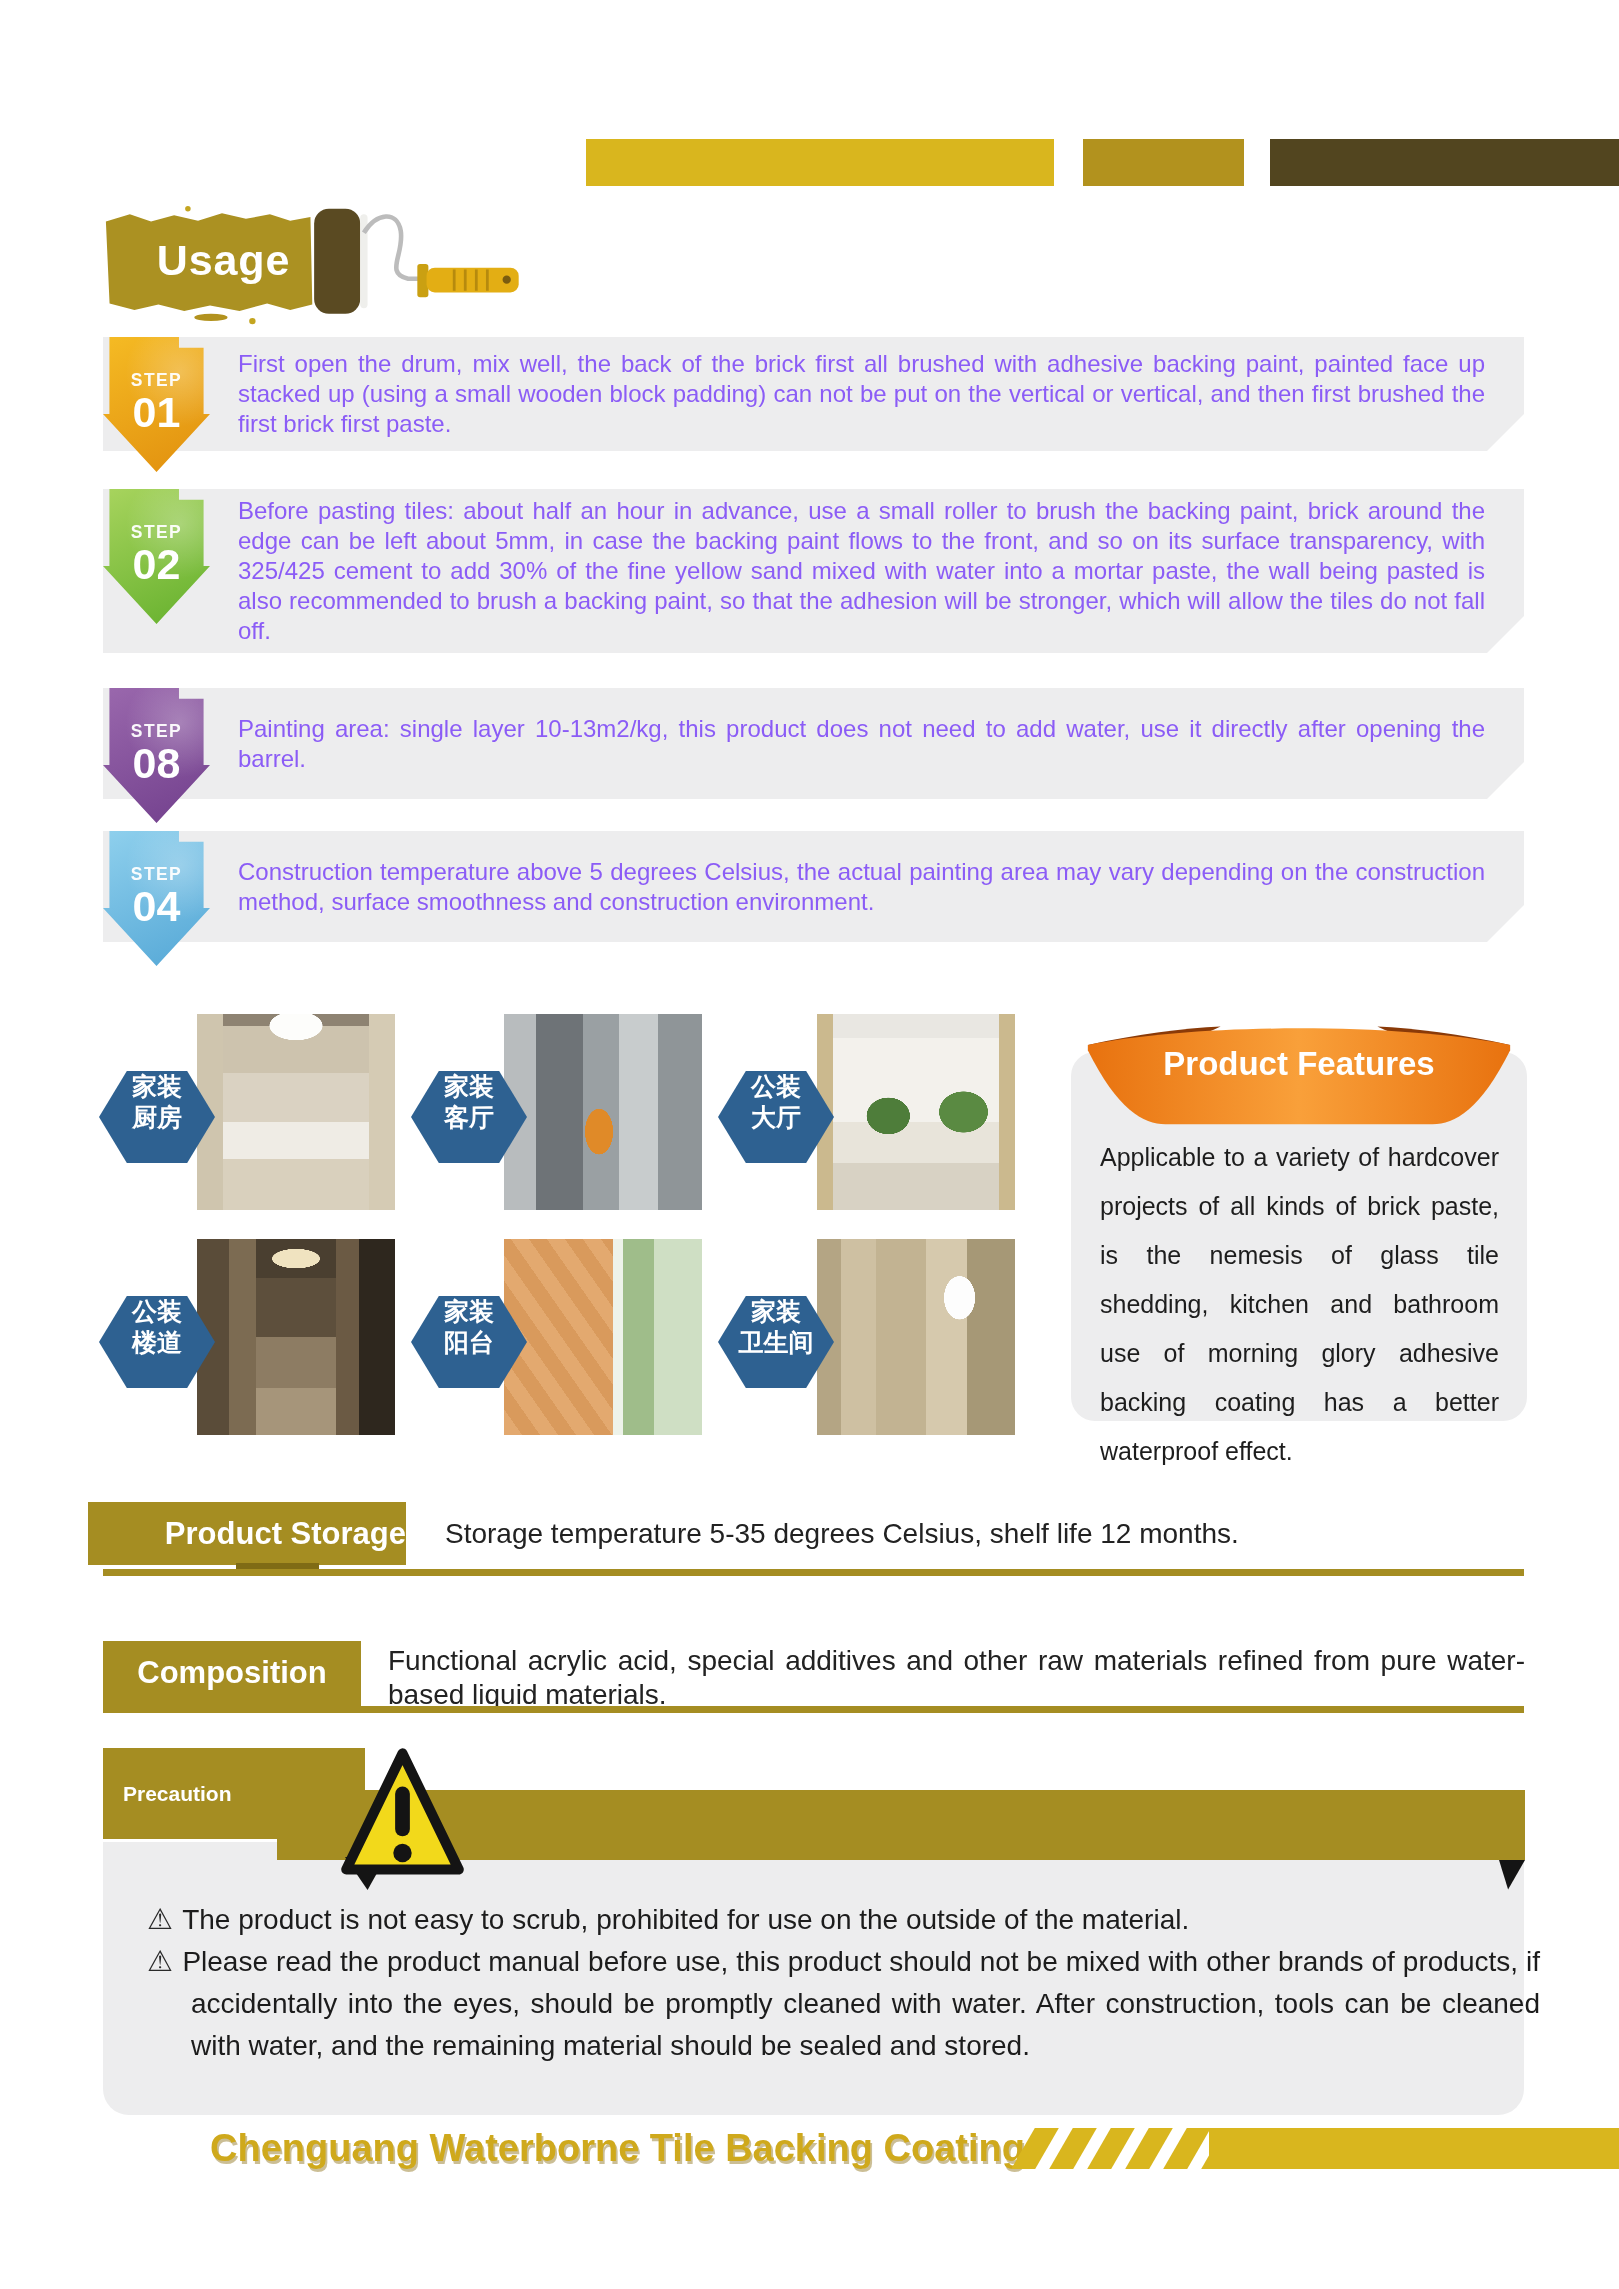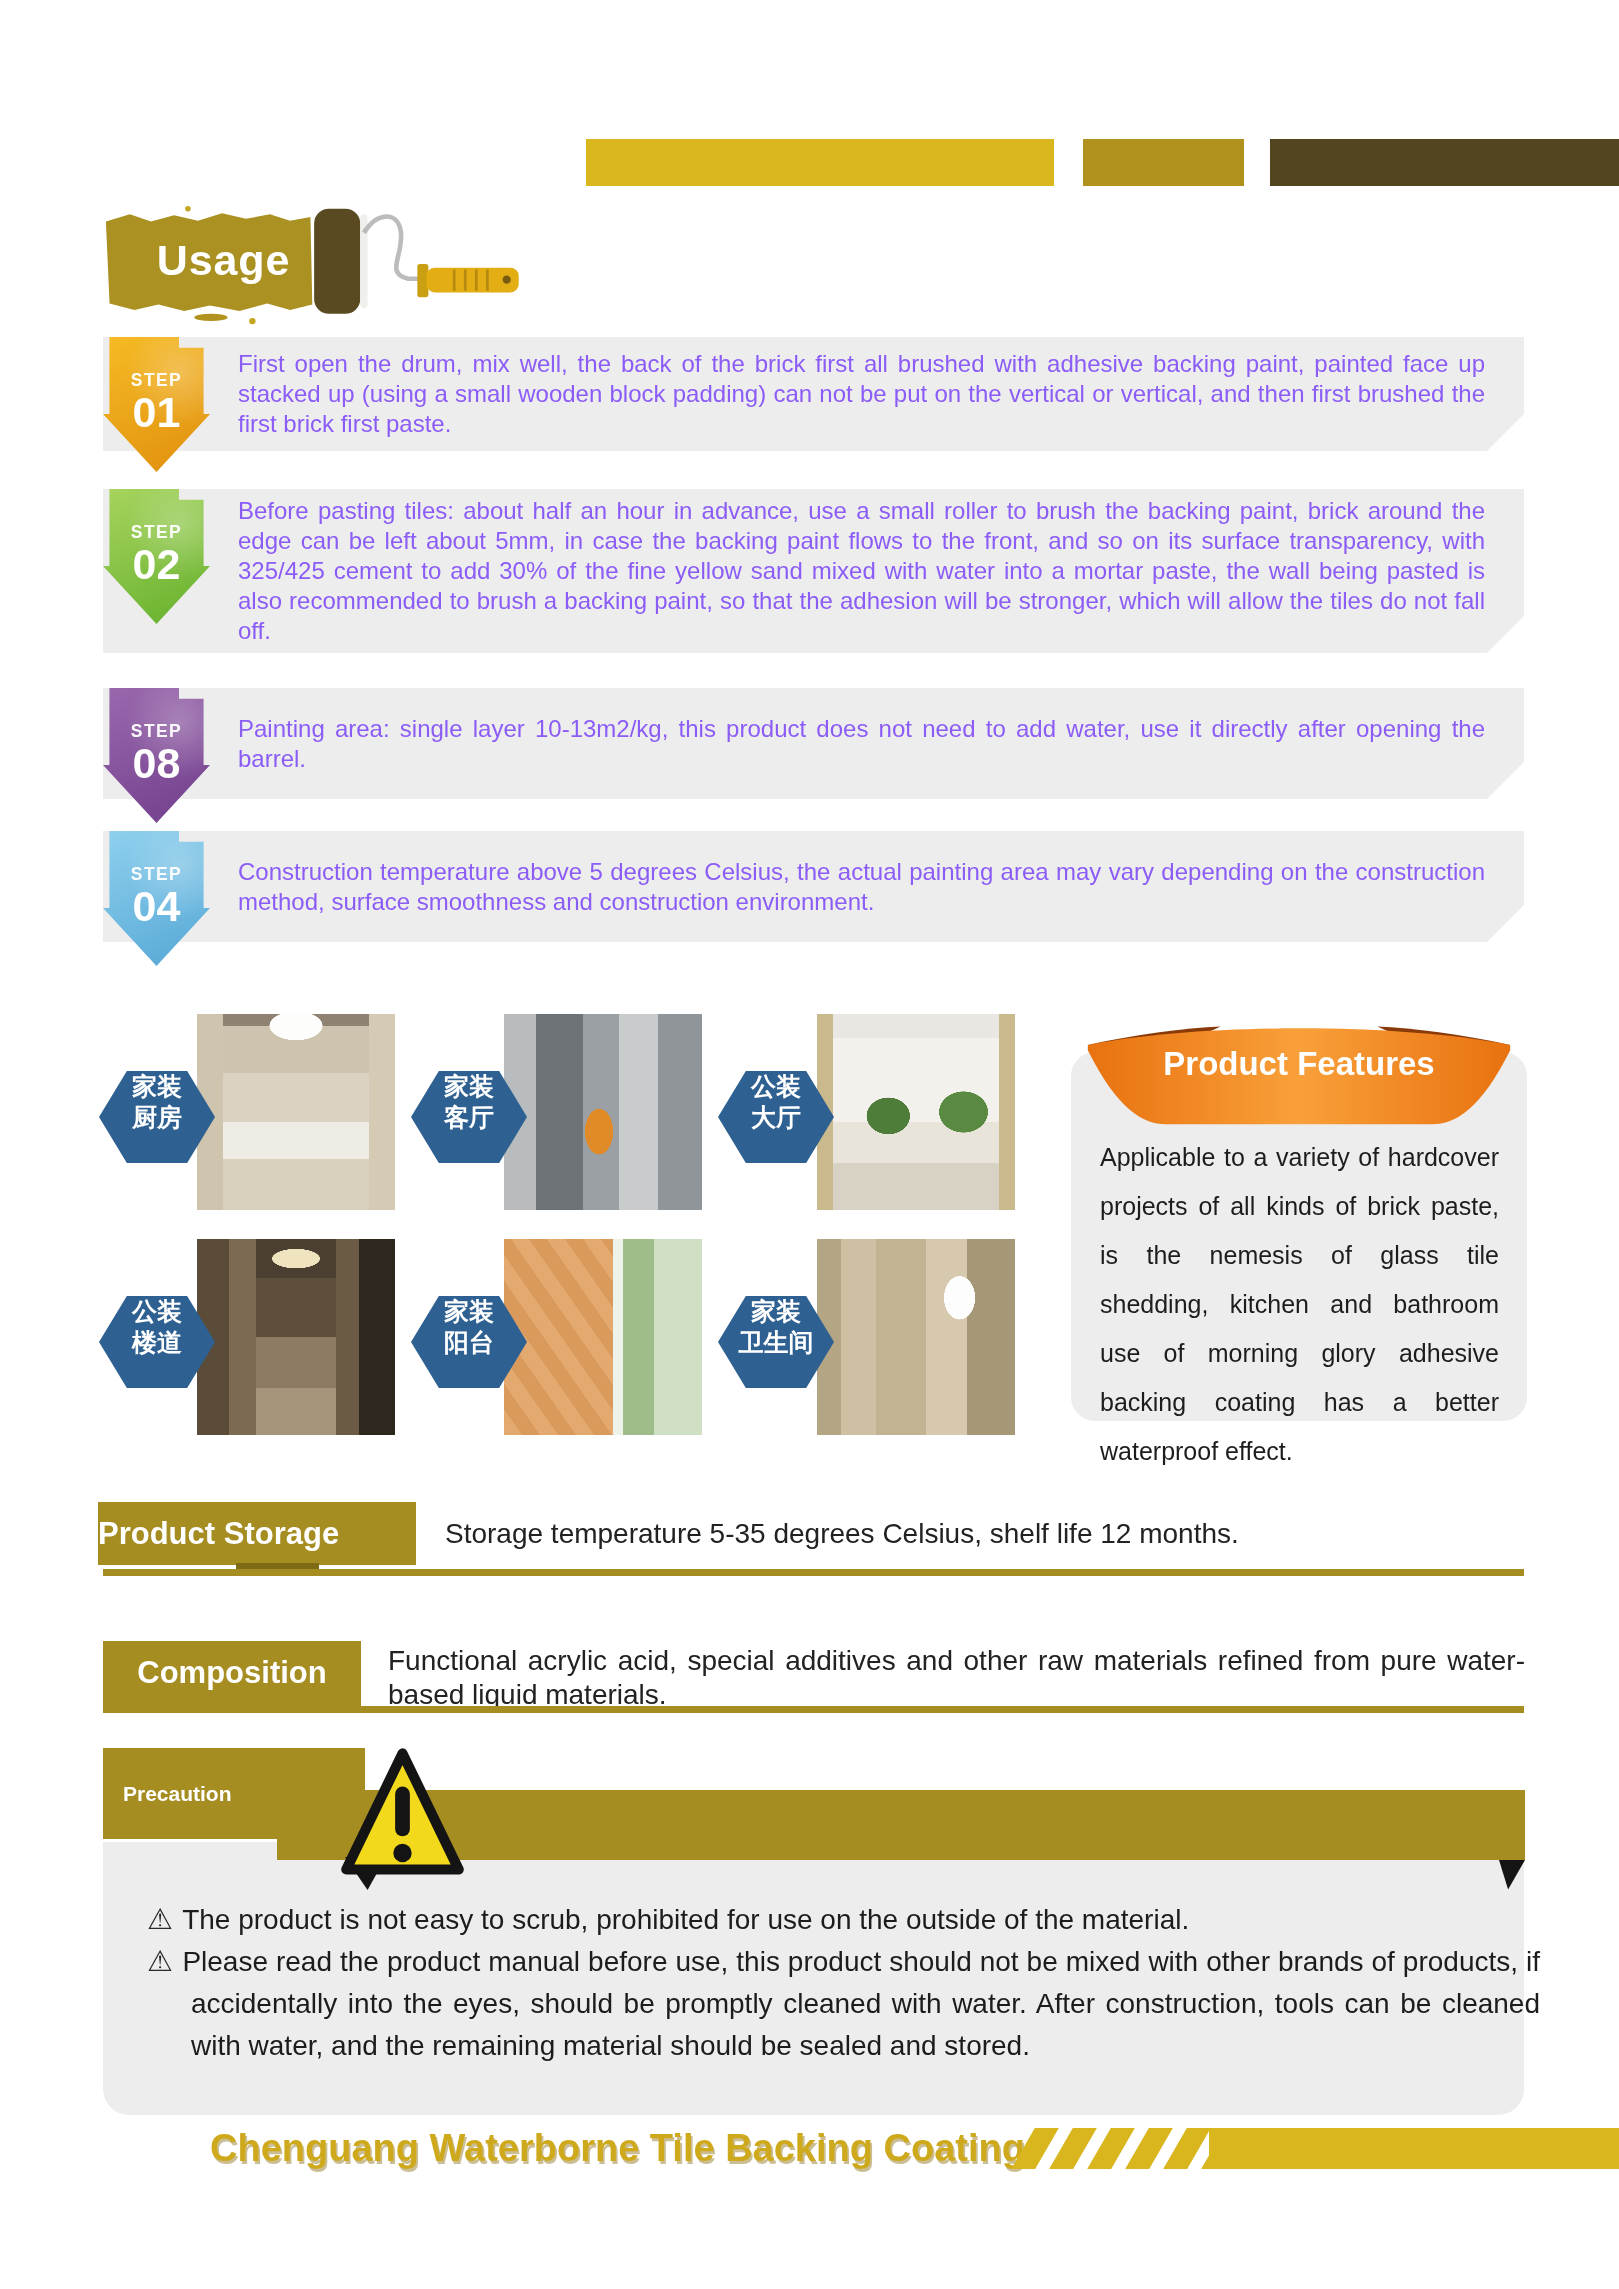--- a/index.html
+++ b/index.html
@@ -74,22 +74,22 @@
   #feat-box{position:absolute;left:1071px;top:1052px;width:456px;height:369px;
     background:var(--panel);border-radius:24px;}
   #feat-ribbon{position:absolute;left:1082px;top:1021px;width:434px;height:106px;}
   #feat-title{position:absolute;left:1082px;top:1045px;width:434px;text-align:center;
     font-size:33px;font-weight:bold;color:#fff;}
   #feat-body{position:absolute;left:1100px;top:1133px;width:399px;
     font-size:25px;line-height:49px;color:#1d1d1d;text-align:justify;}
 
   
   .gold-block{position:absolute;background:var(--banner_gold);color:#fff;font-weight:bold;}
-  #storage-block{left:98px;top:1502px;width:318px;height:63px;font-size:31px;
-    line-height:63px;text-align:left;}
+  #storage-block{left:88px;top:1502px;width:318px;height:63px;font-size:31px;
+    line-height:63px;text-align:right;}
   #storage-shadow{position:absolute;left:236px;top:1563px;width:83px;height:9.2px;background:#7f6b15;}
   #storage-line{position:absolute;left:103px;top:1569px;width:1421px;height:6.5px;background:var(--banner_gold);}
   #storage-text{position:absolute;left:445px;top:1502px;height:63px;line-height:63px;
     font-size:28px;color:#222;}
   #comp-block{left:103px;top:1641px;width:258px;height:65px;font-size:31px;
     line-height:63px;text-align:center;}
   #comp-text{position:absolute;left:388px;top:1644px;width:1137px;font-size:28px;
     line-height:34px;color:#222;text-align:justify;}
   #comp-line{position:absolute;left:103px;top:1706px;width:1421px;height:6.5px;background:var(--banner_gold);}
 

